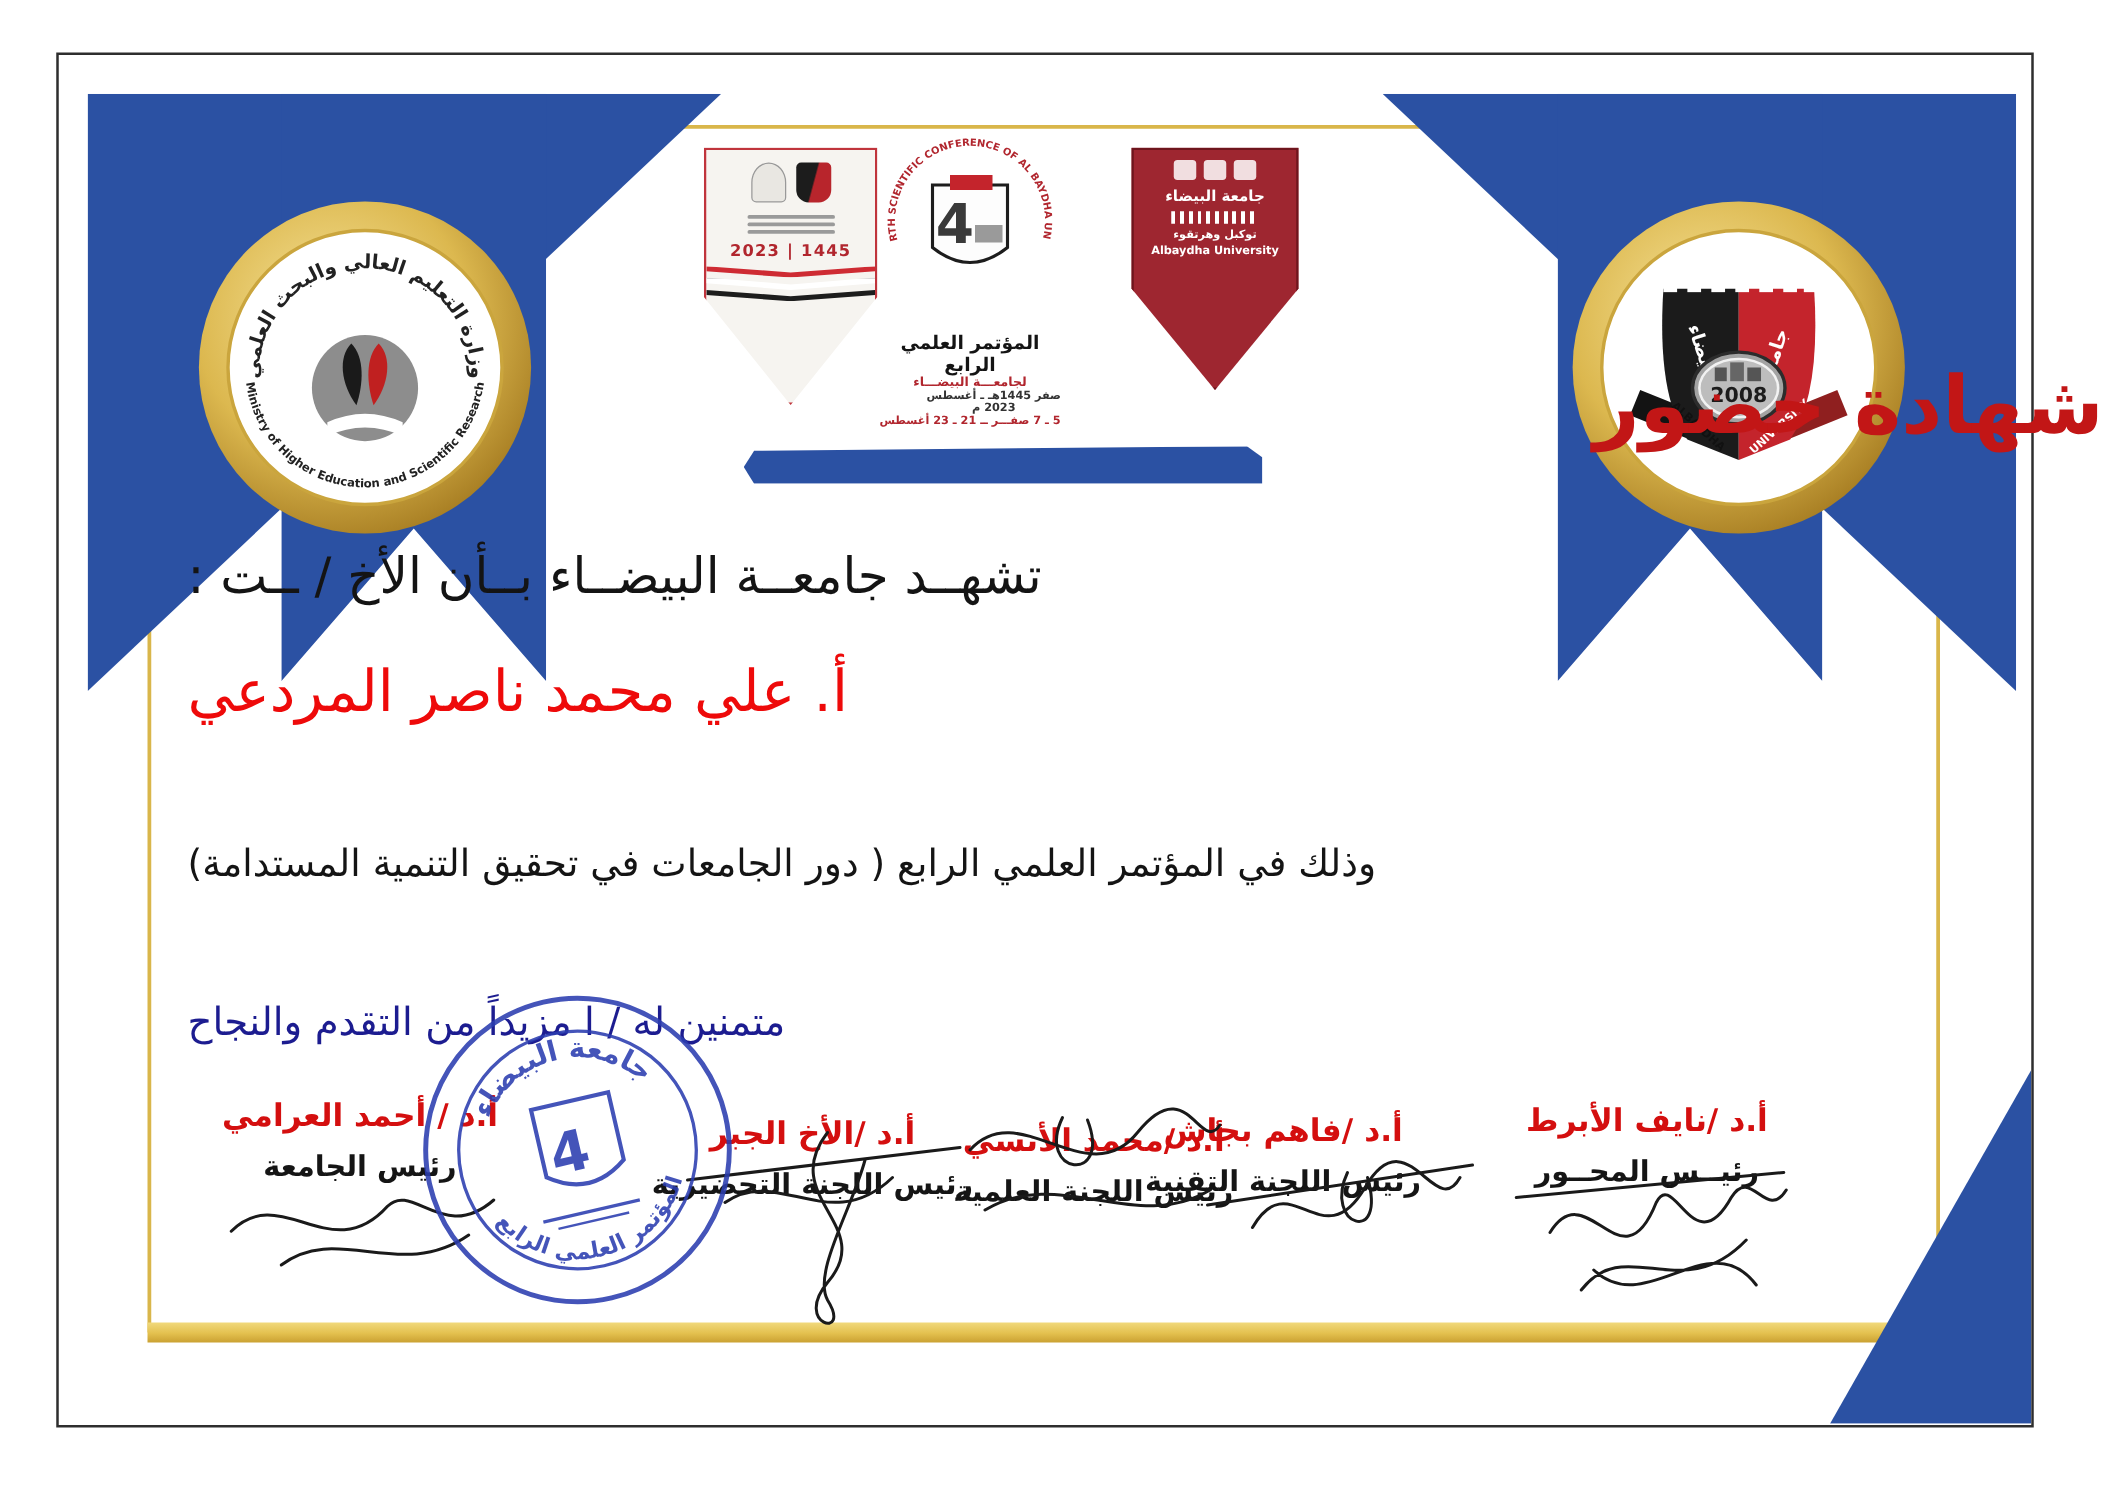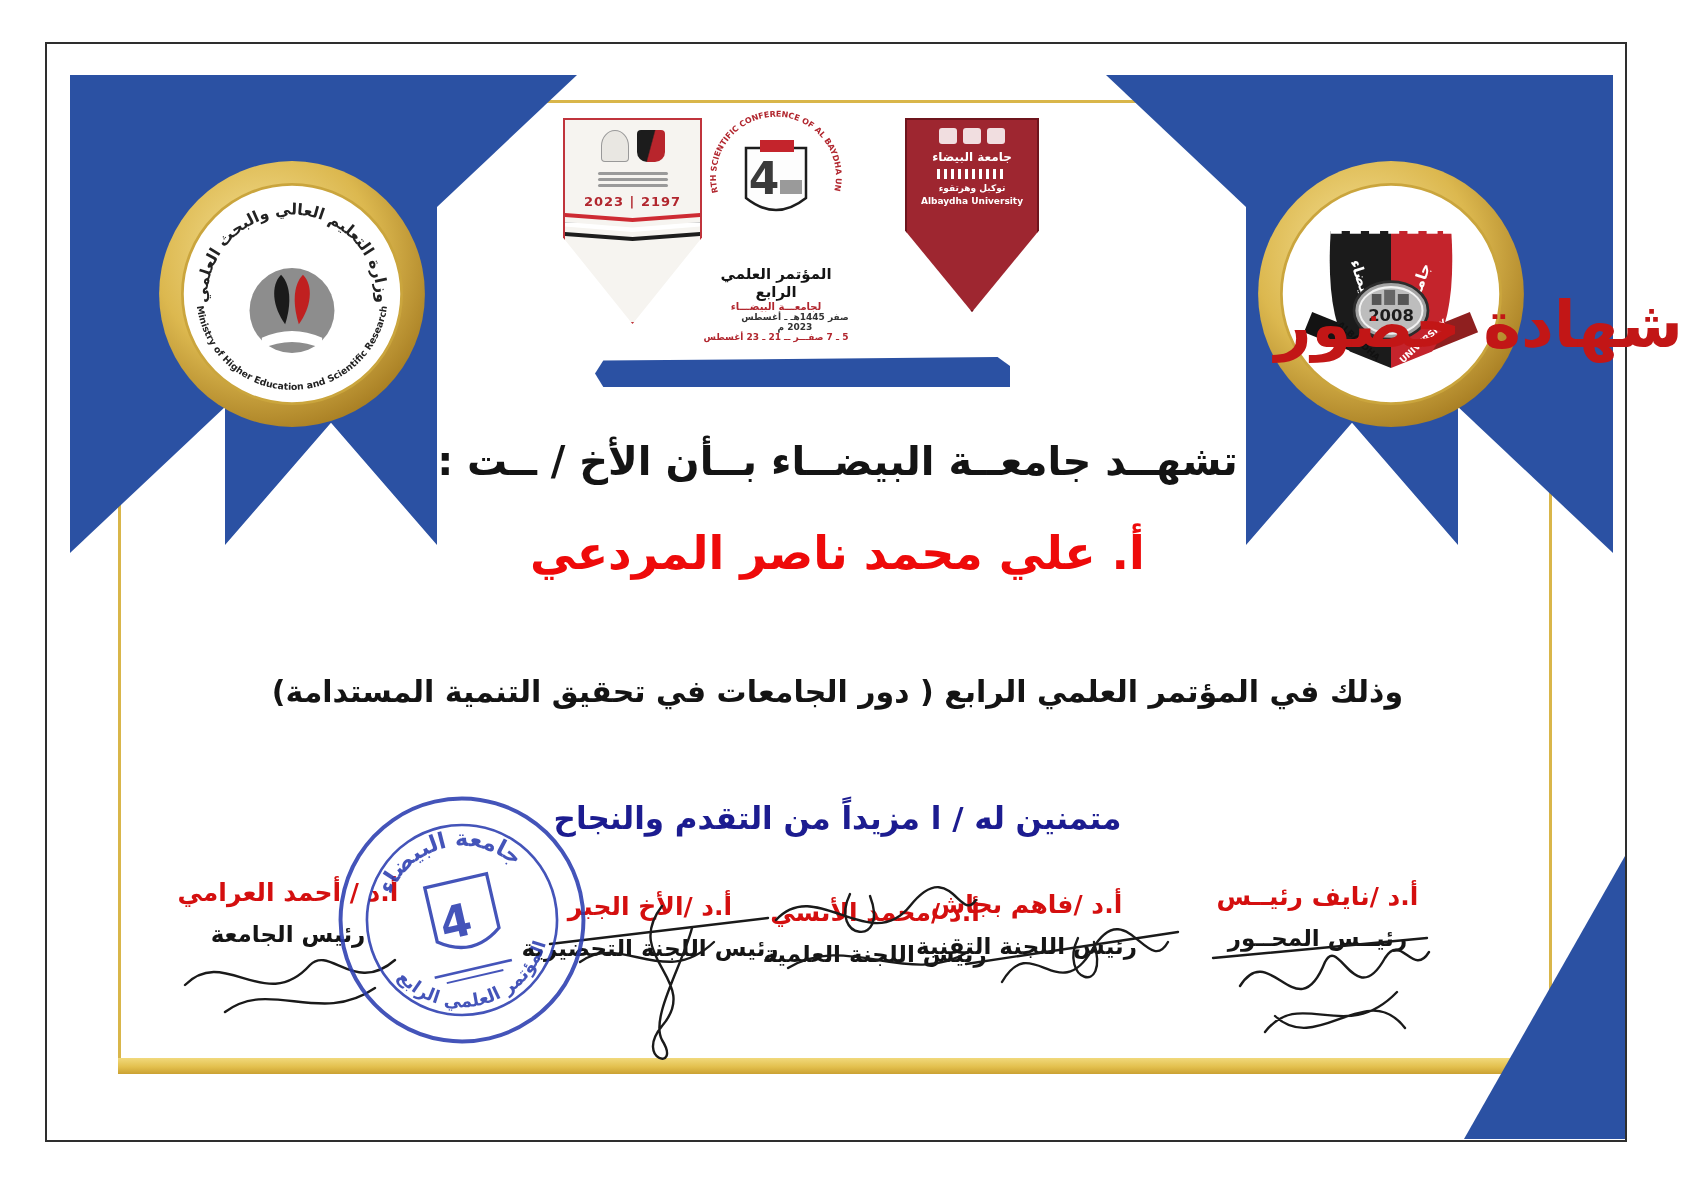--- a/index.html
+++ b/index.html
@@ -51,21 +51,21 @@
   .logoC .musnad{width:70px;height:10px;margin-top:5px;
         background:repeating-linear-gradient(90deg,#ffffff 0 3px,transparent 3px 7px);}
   .logoC .l3{font-size:9px;font-weight:700;margin-top:4px;}
   .logoC .l4{font-size:9px;font-weight:700;margin-top:3px;}
   
   .title{left:0;top:288px;width:1683px;text-align:right;z-index:20;direction:rtl;
          font-size:64px;font-weight:700;color:#c21616;letter-spacing:2px;}
   .title-swoosh{left:595px;top:357px;width:415px;height:30px;background:#2b51a3;z-index:19;
          clip-path:polygon(0 55%,2% 12%,97% 0,100% 30%,100% 100%,2% 100%);}
   
-  .line{left:136px;width:1403px;text-align:center;z-index:20;direction:rtl;font-weight:700;color:#141414;}
+  .line{left:150px;width:1403px;text-align:left;z-index:20;direction:rtl;font-weight:400;color:#141414;}
   .intro{top:438px;font-size:40px;}
   .recipient{top:526px;font-size:46px;color:#ee0a0a;}
   .small{font-size:30px;}
   .attended{top:615px;} .conf{top:674px;} .period{top:733px;}
   .wish{top:800px;font-size:31px;color:#1c1c90;}
   
   .signer{z-index:22;text-align:center;direction:rtl;}
   .signer .name{font-size:25px;font-weight:700;color:#d40f0f;white-space:nowrap;}
   .signer .role{font-size:23px;font-weight:700;color:#151515;white-space:nowrap;margin-top:14px;}
   .sig{position:absolute;z-index:26;}
@@ -152,21 +152,21 @@
   <div class="abs logoA">
     <div class="mini-row">
       <div class="miniA"></div>
       <div class="miniB"></div>
     </div>
     <div class="tinylines">
         <div></div>
         <div></div>
         <div></div>
       </div>
-    <div class="yearsA">2023 | 2197</div>
+    <div class="yearsA">2023 | 1445</div>
     <div class="chev">
       <div class="c1"></div>
         <div class="c2"></div>
         <div class="c3"></div>
     </div>
   </div>
 
   <div class="abs logoB">
     <svg width="152" height="150" viewBox="0 0 152 150">
       <defs>
@@ -201,21 +201,21 @@
 
   <div class="abs title-swoosh"></div>
   <div class="abs title">شهادة حضور</div>
 
   <div class="abs line intro">تشهــد جامعــة البيضــاء بــأن الأخ / ــت :</div>
   <div class="abs line recipient">أ. علي محمد ناصر المردعي</div>
   <div class="abs line small conf">وذلك في المؤتمر العلمي الرابع ( دور الجامعات في تحقيق التنمية المستدامة)</div>
   <div class="abs line wish">متمنين  له / ا مزيداً من التقدم والنجاح</div>
 
   <div class="abs signer" style="left:1185px;top:882px;width:265px;">
-    <div class="name">أ.د /نايف رئيــس</div>
+    <div class="name">أ.د /نايف الأبرط</div>
     <div class="role">رئيــس المحــور</div>
   </div>
   <svg class="sig" style="left:1205px;top:920px;" width="230" height="150" viewBox="0 0 230 150">
     <path d="M8,38 L222,18"></path>
     <path d="M35,66 C65,18 92,112 120,42 C134,14 150,92 180,38 C196,12 208,58 224,32"></path>
     <path d="M60,112 C96,66 140,126 192,72 M70,96 C112,136 162,58 200,108"></path>
   </svg>
 
   <div class="abs signer" style="left:904px;top:890px;width:245px;">
     <div class="name">أ.د /فاهم بجاش</div>

